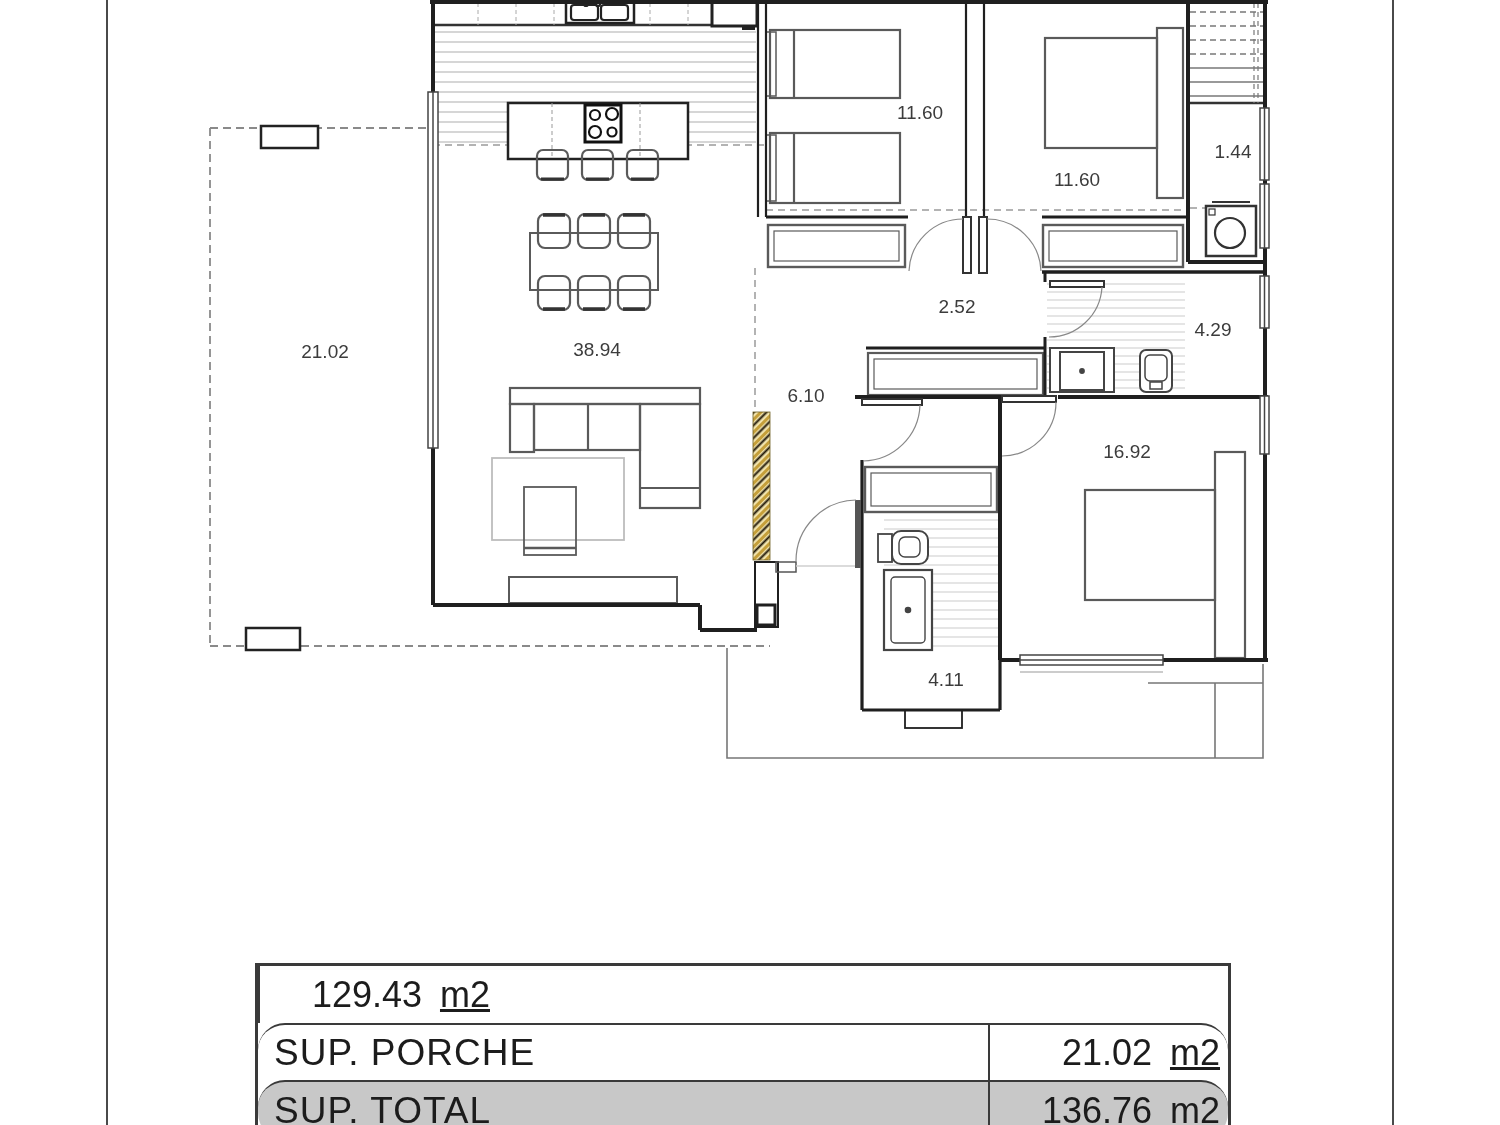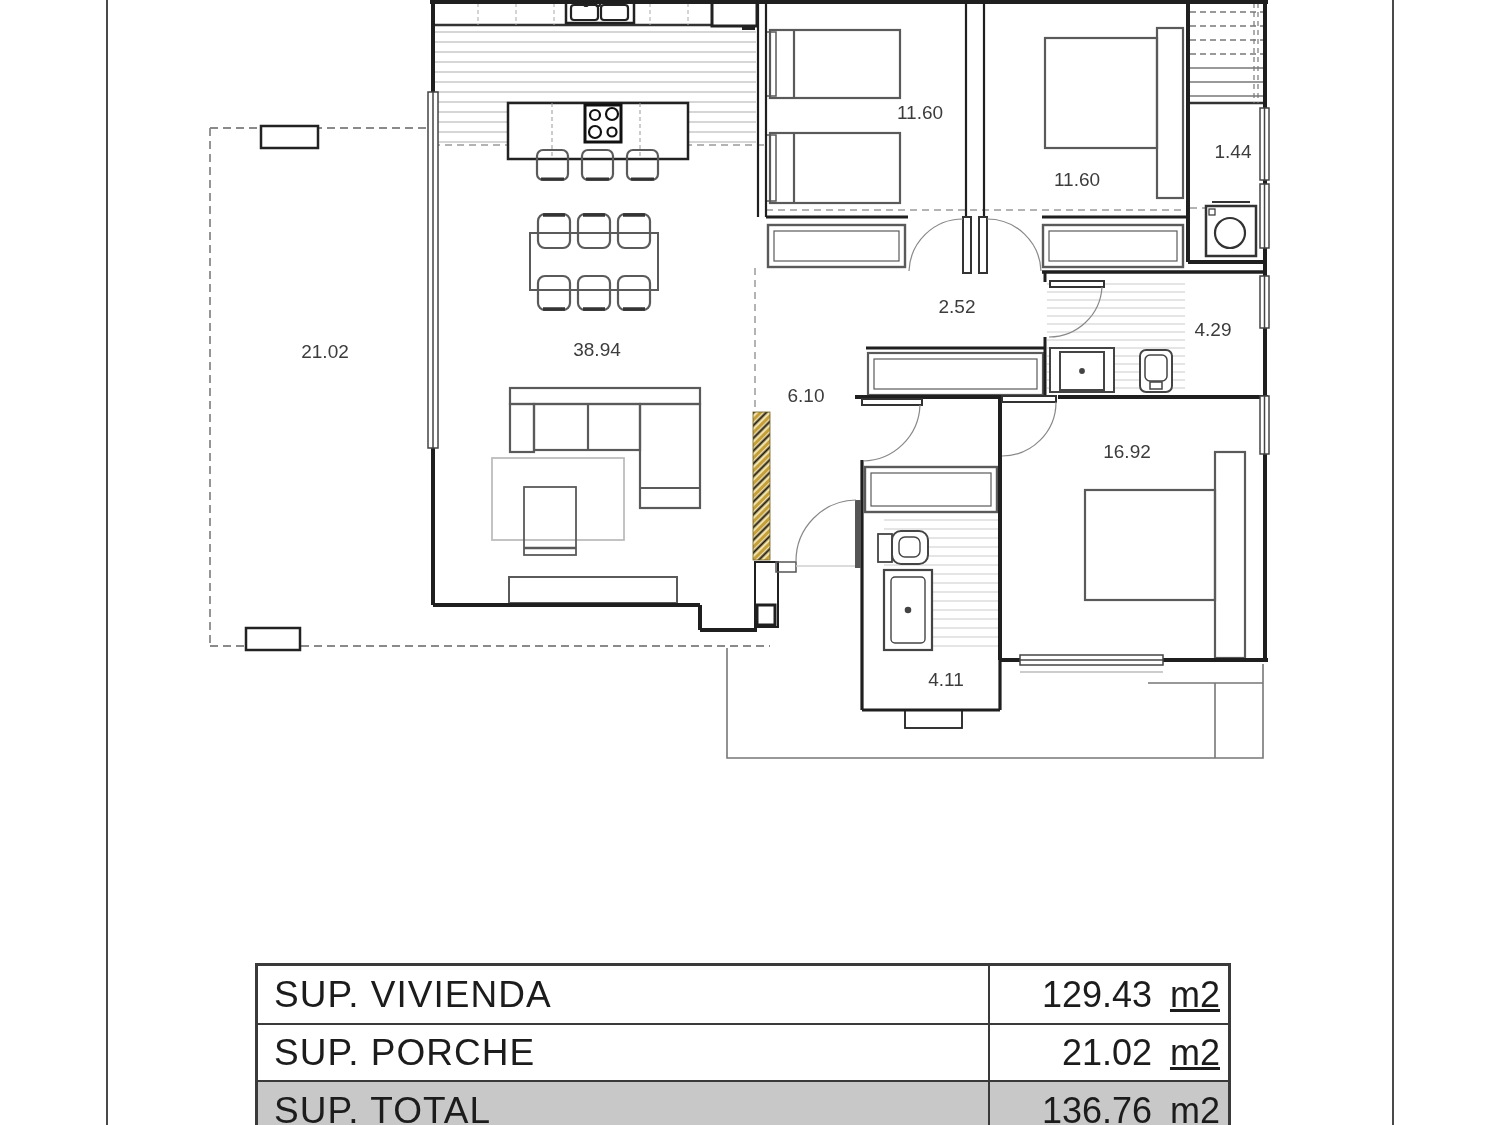--- a/index.html
+++ b/index.html
@@ -6,21 +6,21 @@
   .page{position:relative;width:1500px;height:1125px;background:#fff;overflow:hidden;
         font-family:"Liberation Sans", sans-serif;}
   .frame-line{position:absolute;top:0;bottom:0;width:2px;background:#4a4a4a;}
   .frame-left{left:106px;}
   .frame-right{left:1392px;}
   svg text{font-family:"Liberation Sans", sans-serif;fill:#3c3c3c;font-size:19px;}
   
   .area-table{position:absolute;left:255px;top:963px;width:976px;border:3px solid #3a3a3a;
               box-sizing:border-box;background:#fff;}
   .area-row{display:flex;align-items:center;height:57px;box-sizing:border-box;}
-  .area-row + .area-row{border-top:2px solid #3a3a3a;}
+  .area-row + .area-row{border-top:2px solid #3a3a3a;border-radius:27px;}
   .area-row.total{background:#c8c8c8;height:60px;}
   .cell-label{flex:1;padding-left:16px;font-size:37px;color:#1c1c1c;letter-spacing:1px;}
   .cell-value{width:240px;border-left:2px solid #3a3a3a;box-sizing:border-box;height:100%;
               display:flex;align-items:center;justify-content:flex-end;padding-right:8px;
               font-size:36px;color:#1c1c1c;}
   .cell-value .unit{margin-left:18px;text-decoration:underline;}
 </style>
 </head>
 <body>
 
@@ -287,21 +287,20 @@
       <text x="1077" y="186">11.60</text>
       <text x="1233" y="158">1.44</text>
       <text x="1213" y="336">4.29</text>
       <text x="1127" y="458">16.92</text>
       <text x="946" y="686">4.11</text>
     </g>
   </svg>
 
   <div class="area-table">
     <div class="area-row">
-      <div class="cell-label">SUP. VIVIENDA</div>
       <div class="cell-value">
         <span>129.43</span>
         <span class="unit">m2</span>
       </div>
     </div>
     <div class="area-row">
       <div class="cell-label">SUP. PORCHE</div>
       <div class="cell-value">
         <span>21.02</span>
         <span class="unit">m2</span>

